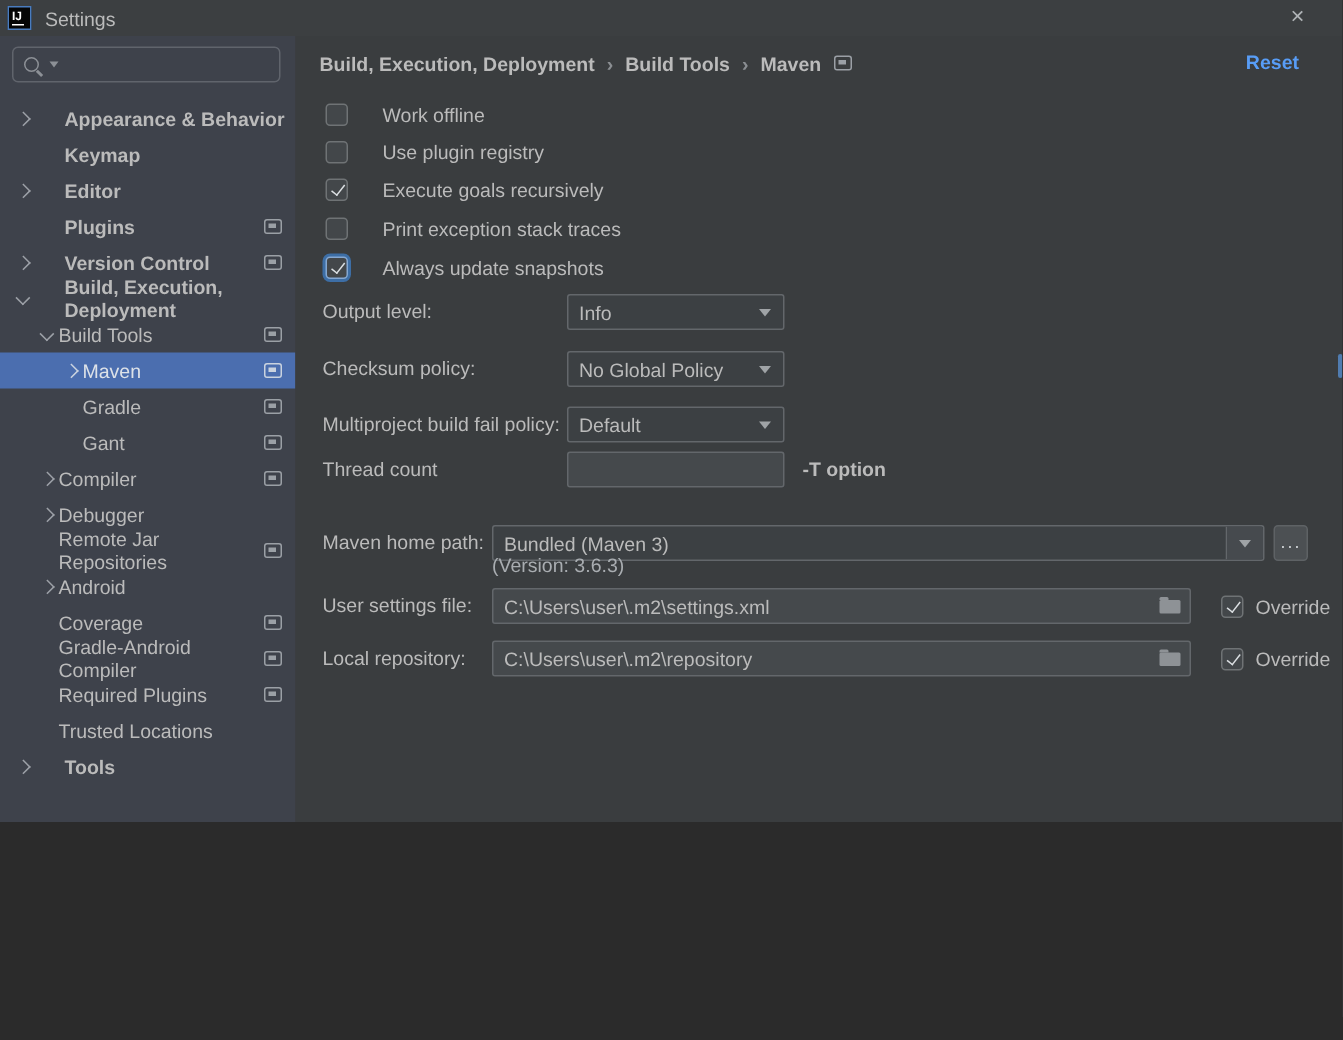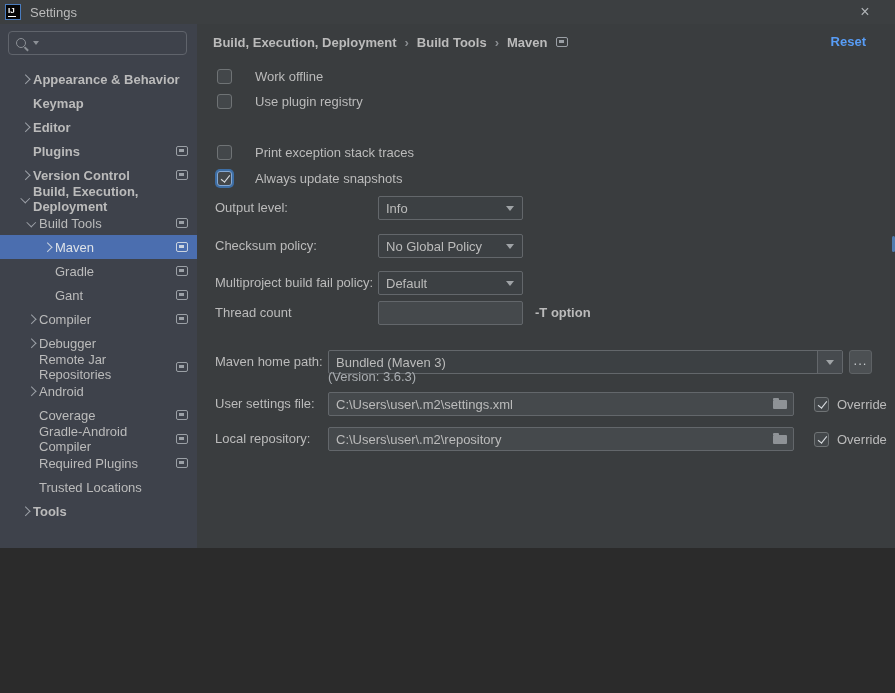--- a/index.html
+++ b/index.html
@@ -14,21 +14,21 @@
   .close-btn{position:absolute;right:20px;top:2px;width:20px;height:20px;display:flex;align-items:center;justify-content:center;color:#AFB3B6;font-size:16px;cursor:default;}
 
   
   .sidebar{position:absolute;left:0;top:24px;width:197px;height:624px;background:#3E424B;overflow:hidden;}
   .search{position:absolute;left:8px;top:7px;width:179px;height:24px;border:1px solid #60646C;border-radius:4px;box-sizing:border-box;display:flex;align-items:center;padding-left:7px;}
   .mag{width:8px;height:8px;border:1.5px solid #8C9096;border-radius:50%;position:relative;flex-shrink:0;}
   .mag::after{content:"";position:absolute;width:5px;height:1.5px;background:#8C9096;transform:rotate(45deg);right:-4px;bottom:-2px;}
   .search-caret{width:0;height:0;border-left:3.5px solid transparent;border-right:3.5px solid transparent;border-top:4px solid #8C9096;margin-left:7px;}
   .tree{position:absolute;top:43px;left:0;right:0;}
   .trow{height:24px;display:flex;align-items:center;box-sizing:border-box;}
-  .ind0{padding-left:17px;} .ind1{padding-left:23px;} .ind2{padding-left:39px;}
+  .ind0{padding-left:7px;gap:20px;} .ind1{padding-left:23px;} .ind2{padding-left:39px;}
   .chev-slot{width:16px;display:flex;justify-content:center;align-items:center;flex-shrink:0;}
   .chev{width:5.5px;height:5.5px;border:solid #9DA1A8;border-width:0 1.5px 1.5px 0;transform:rotate(-45deg);display:block;}
   .chev.down{transform:rotate(45deg);margin-top:-2px;}
   .bold{font-weight:bold;}
   .sq-icon{margin-left:auto;margin-right:9px;width:12px;height:10px;border:1px solid #9BA0A6;border-radius:2px;position:relative;flex-shrink:0;box-sizing:border-box;}
   .sq-icon::after{content:"";position:absolute;left:2px;top:2px;width:5px;height:3px;background:#9BA0A6;}
   .trow.selected{background:#4B6EAF;color:#DDE2E8;}
   .trow.selected .chev{border-color:#CAD3DF;}
   .trow.selected .sq-icon{border-color:#CAD3DF;}
   .trow.selected .sq-icon::after{background:#CAD3DF;}
@@ -209,20 +209,24 @@
     <span class="reset-link">Reset</span>
 
     <div class="cb-row" style="top:38px;">
       <span class="cb"></span>
       <span>Work offline</span>
     </div>
     <div class="cb-row" style="top:63px;">
       <span class="cb"></span>
       <span>Use plugin registry</span>
     </div>
+    <div class="cb-row" style="top:88px;">
+      <span class="cb checked"></span>
+      <span>Execute goals recursively</span>
+    </div>
     <div class="cb-row" style="top:114px;">
       <span class="cb"></span>
       <span>Print exception stack traces</span>
     </div>
     <div class="cb-row" style="top:140px;">
       <span class="cb checked focus-ring"></span>
       <span>Always update snapshots</span>
     </div>
 
     <span class="flabel" style="top:172px;">Output level:</span>

